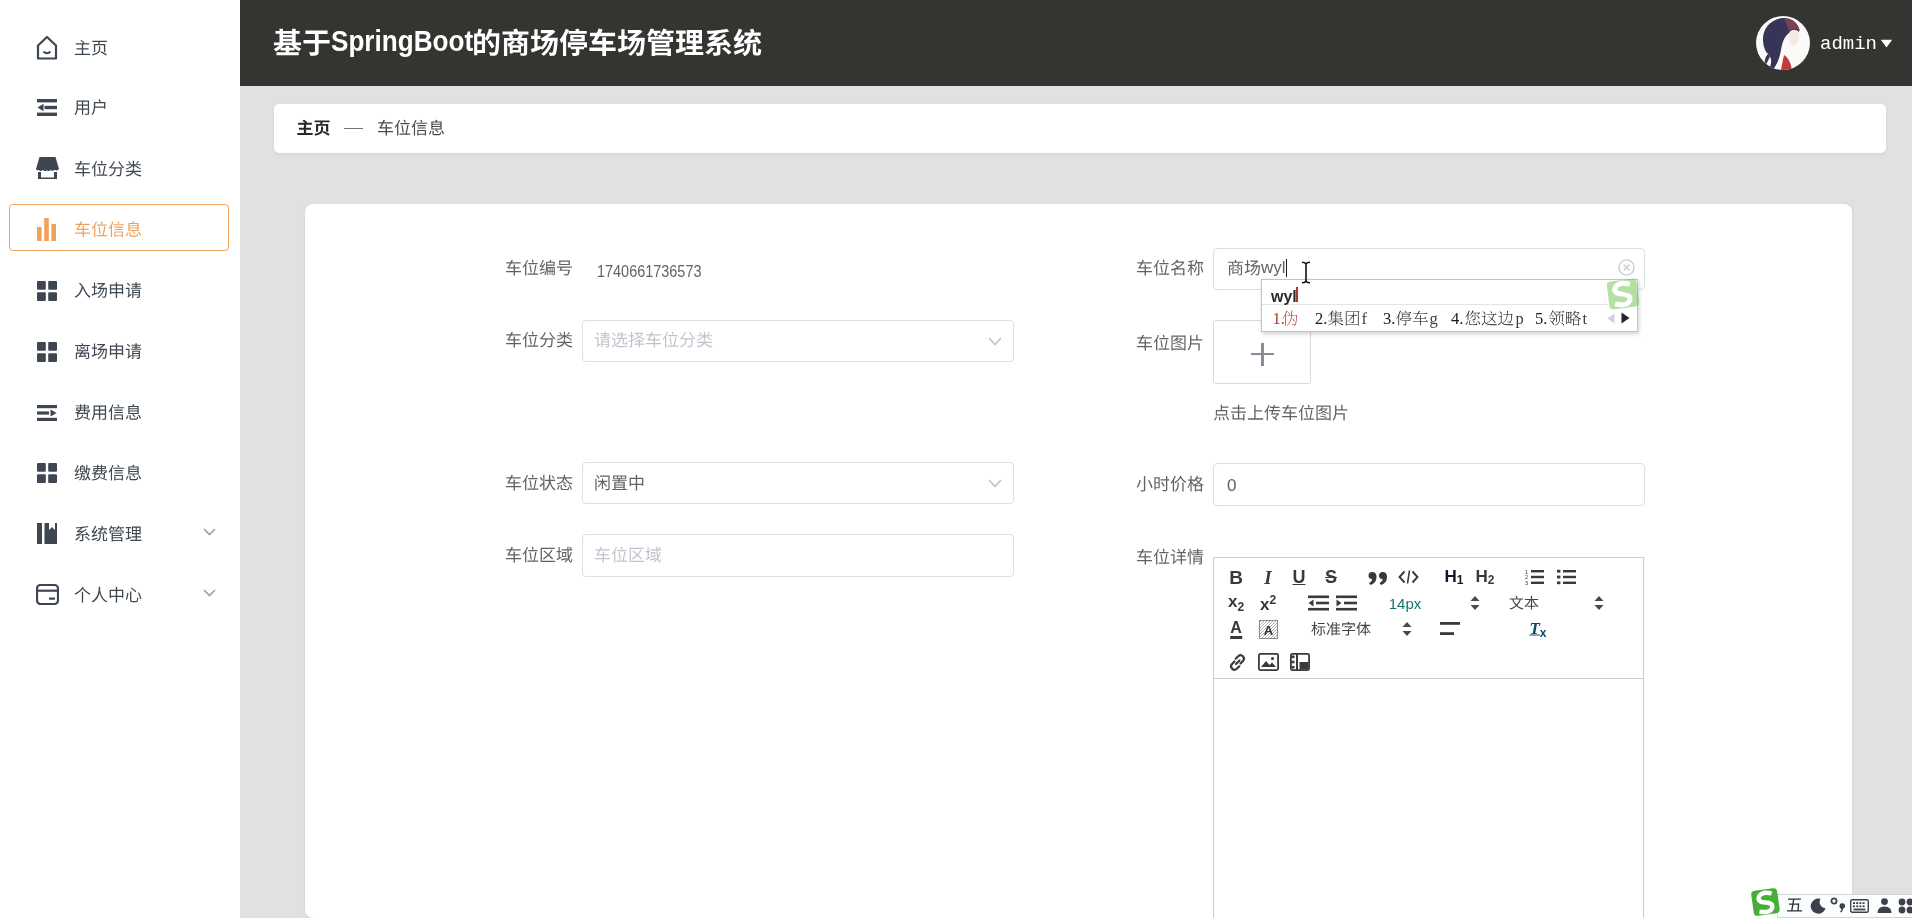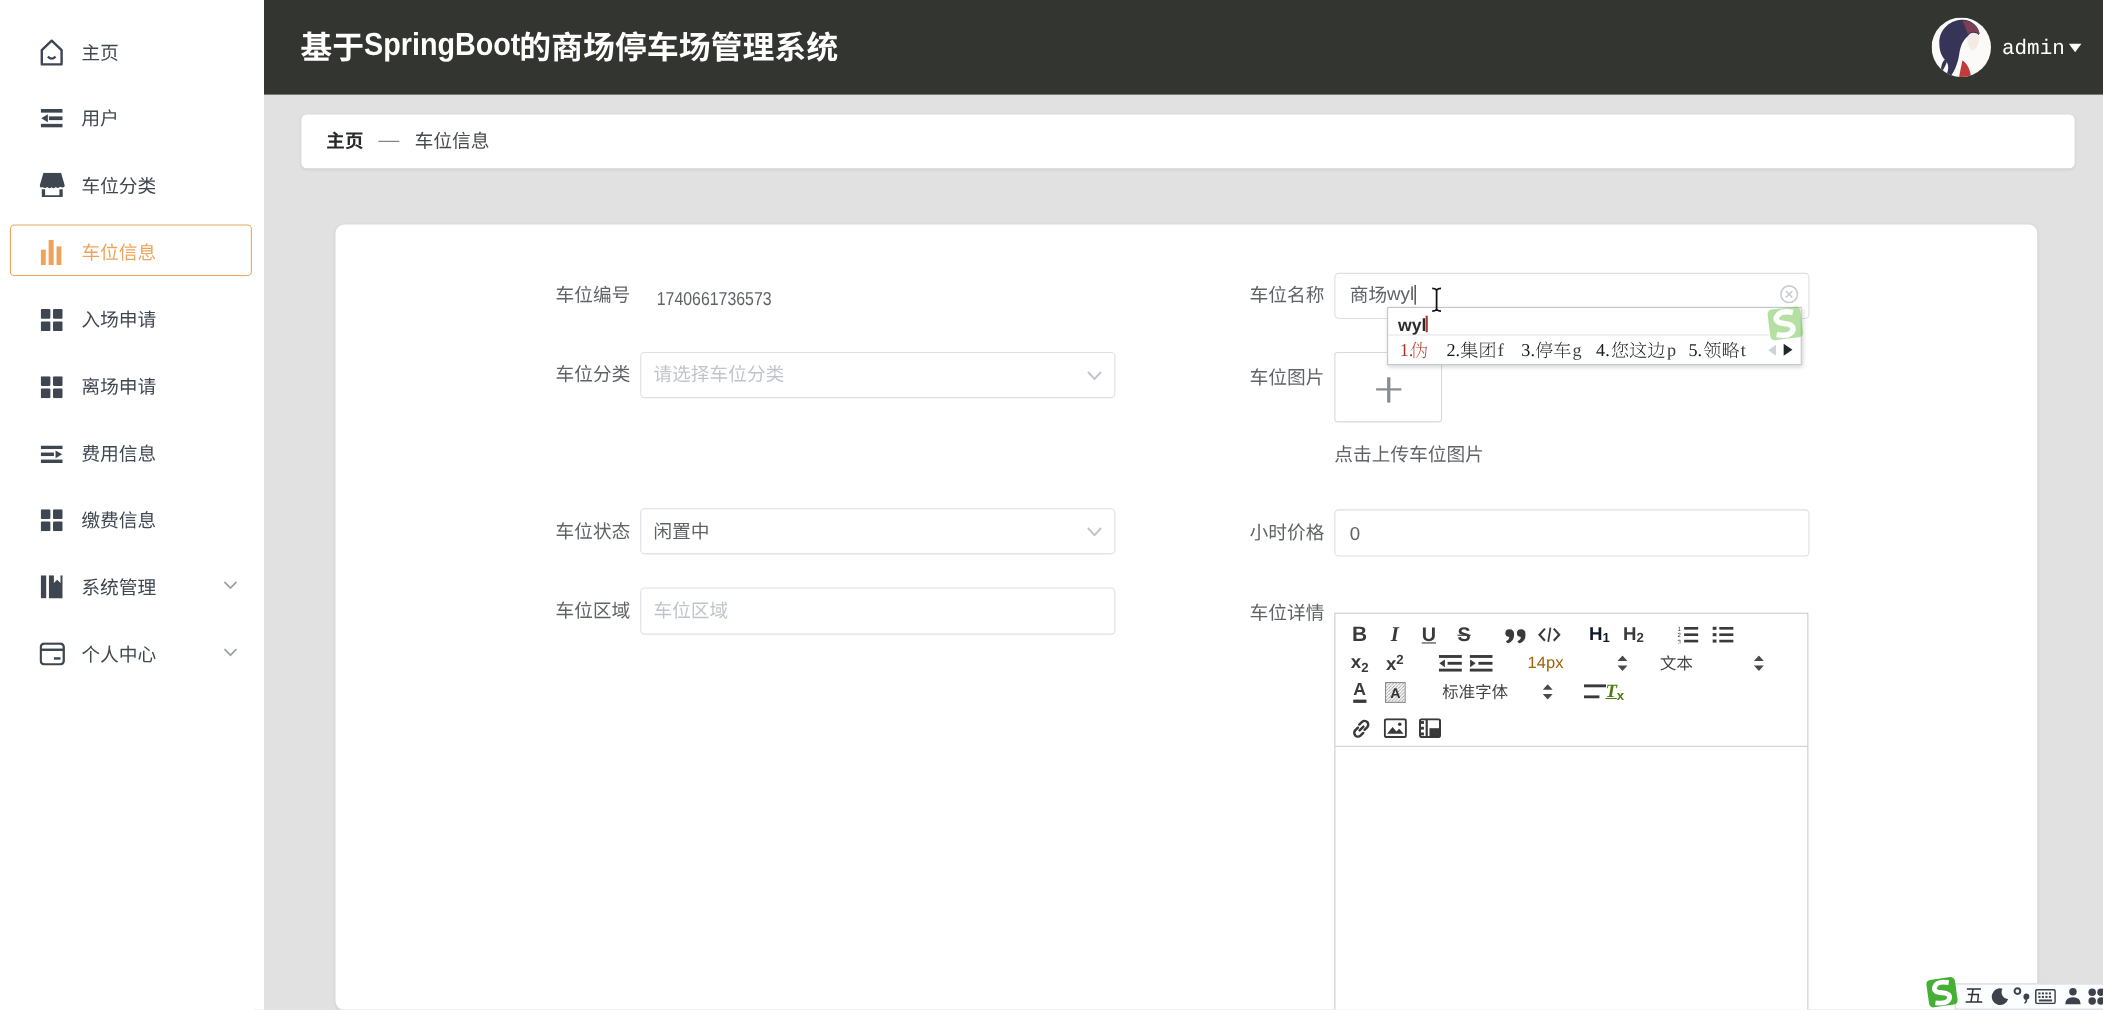--- a/index.html
+++ b/index.html
@@ -183,21 +183,21 @@
     </g>
   </svg>
 <svg style="position:absolute;left:1336px;top:595px" width="21" height="16" viewBox="0 0 21 16">
     <g fill="#3a3a3a">
       <rect x="0" y="0.5" width="21" height="2.6"></rect>
       <rect x="0" y="12.9" width="21" height="2.6"></rect>
       <rect x="8" y="6.7" width="13" height="2.6"></rect>
       <path d="M0.5 4.5 L0.5 11.5 L5.5 8 Z"></path>
     </g>
   </svg>
-<div style="position:absolute;left:1405px;top:603px;transform:translate(-50%,-50%);font-family:'Liberation Sans',sans-serif;font-size:15px;font-weight:400;color:#a16207;line-height:1;">14px</div>
+<div style="position:absolute;left:1405px;top:603px;transform:translate(-50%,-50%);font-family:'Liberation Sans',sans-serif;font-size:15px;font-weight:400;color:#0f766e;line-height:1;">14px</div>
 <svg style="position:absolute;left:1470px;top:596px" width="10" height="14" viewBox="0 0 10 14">
     <path d="M5 0 L9.5 5 L0.5 5 Z M5 14 L9.5 9 L0.5 9 Z" fill="#4a4a4a"></path>
   </svg>
 <svg style="position:absolute;left:1594px;top:596px" width="10" height="14" viewBox="0 0 10 14">
     <path d="M5 0 L9.5 5 L0.5 5 Z M5 14 L9.5 9 L0.5 9 Z" fill="#4a4a4a"></path>
   </svg>
 <svg style="position:absolute;left:1402px;top:622px" width="10" height="14" viewBox="0 0 10 14">
     <path d="M5 0 L9.5 5 L0.5 5 Z M5 14 L9.5 9 L0.5 9 Z" fill="#4a4a4a"></path>
   </svg>
 <div style="position:absolute;left:1236px;top:628px;transform:translate(-50%,-50%);font-family:'Liberation Sans',sans-serif;font-size:16px;font-weight:700;color:#3a3a3a;line-height:1;"><span style="border-bottom:3px solid #3a3a3a;padding-bottom:0px">A</span></div>
@@ -209,21 +209,21 @@
     </defs>
     <rect x="0.5" y="0.5" width="18" height="18" fill="url(#hat)" stroke="#8a8a8a" stroke-width="1"></rect>
     <text x="9.5" y="14.5" text-anchor="middle" font-size="13" font-weight="bold" fill="#333" font-family="sans-serif">A</text>
   </svg>
 <svg style="position:absolute;left:1440px;top:622px" width="20" height="13" viewBox="0 0 20 13">
     <g fill="#3a3a3a">
       <rect x="0" y="0" width="20" height="2.8"></rect>
       <rect x="0" y="10.2" width="14" height="2.8"></rect>
     </g>
   </svg>
-<div style="position:absolute;left:1468px;top:629px;transform:translate(-50%,-50%);font-family:'Liberation Sans',sans-serif;font-size:17px;font-weight:700;color:#4d7c0f;line-height:1;text-decoration:underline"><i style="font-family:'Liberation Serif',serif">T</i><span style="font-size:12px;vertical-align:-3px;font-weight:800">x</span></div>
+<div style="position:absolute;left:1538px;top:629px;transform:translate(-50%,-50%);font-family:'Liberation Sans',sans-serif;font-size:17px;font-weight:700;color:#0c4a6e;line-height:1;text-decoration:underline"><i style="font-family:'Liberation Serif',serif">T</i><span style="font-size:12px;vertical-align:-3px;font-weight:800">x</span></div>
 <svg style="position:absolute;left:1227px;top:652px" width="21" height="21" viewBox="0 0 21 21">
     <g stroke="#3a3a3a" stroke-width="2.2" fill="none" stroke-linecap="round">
       <path d="M9 12 L12.5 8.5"></path>
       <path d="M7.5 9.5 L5 12 A3.4 3.4 0 0 0 9.8 16.8 L12.3 14.3"></path>
       <path d="M13.5 11.5 L16 9 A3.4 3.4 0 0 0 11.2 4.2 L8.7 6.7"></path>
     </g>
   </svg>
 <svg style="position:absolute;left:1258px;top:653px" width="21" height="18" viewBox="0 0 21 18">
     <rect x="0.9" y="0.9" width="19.2" height="16.2" rx="1.5" fill="none" stroke="#3a3a3a" stroke-width="1.8"></rect>
     <path d="M3 14 L8 8 L11.5 12 L14 9.5 L18 14 Z" fill="#3a3a3a"></path>

